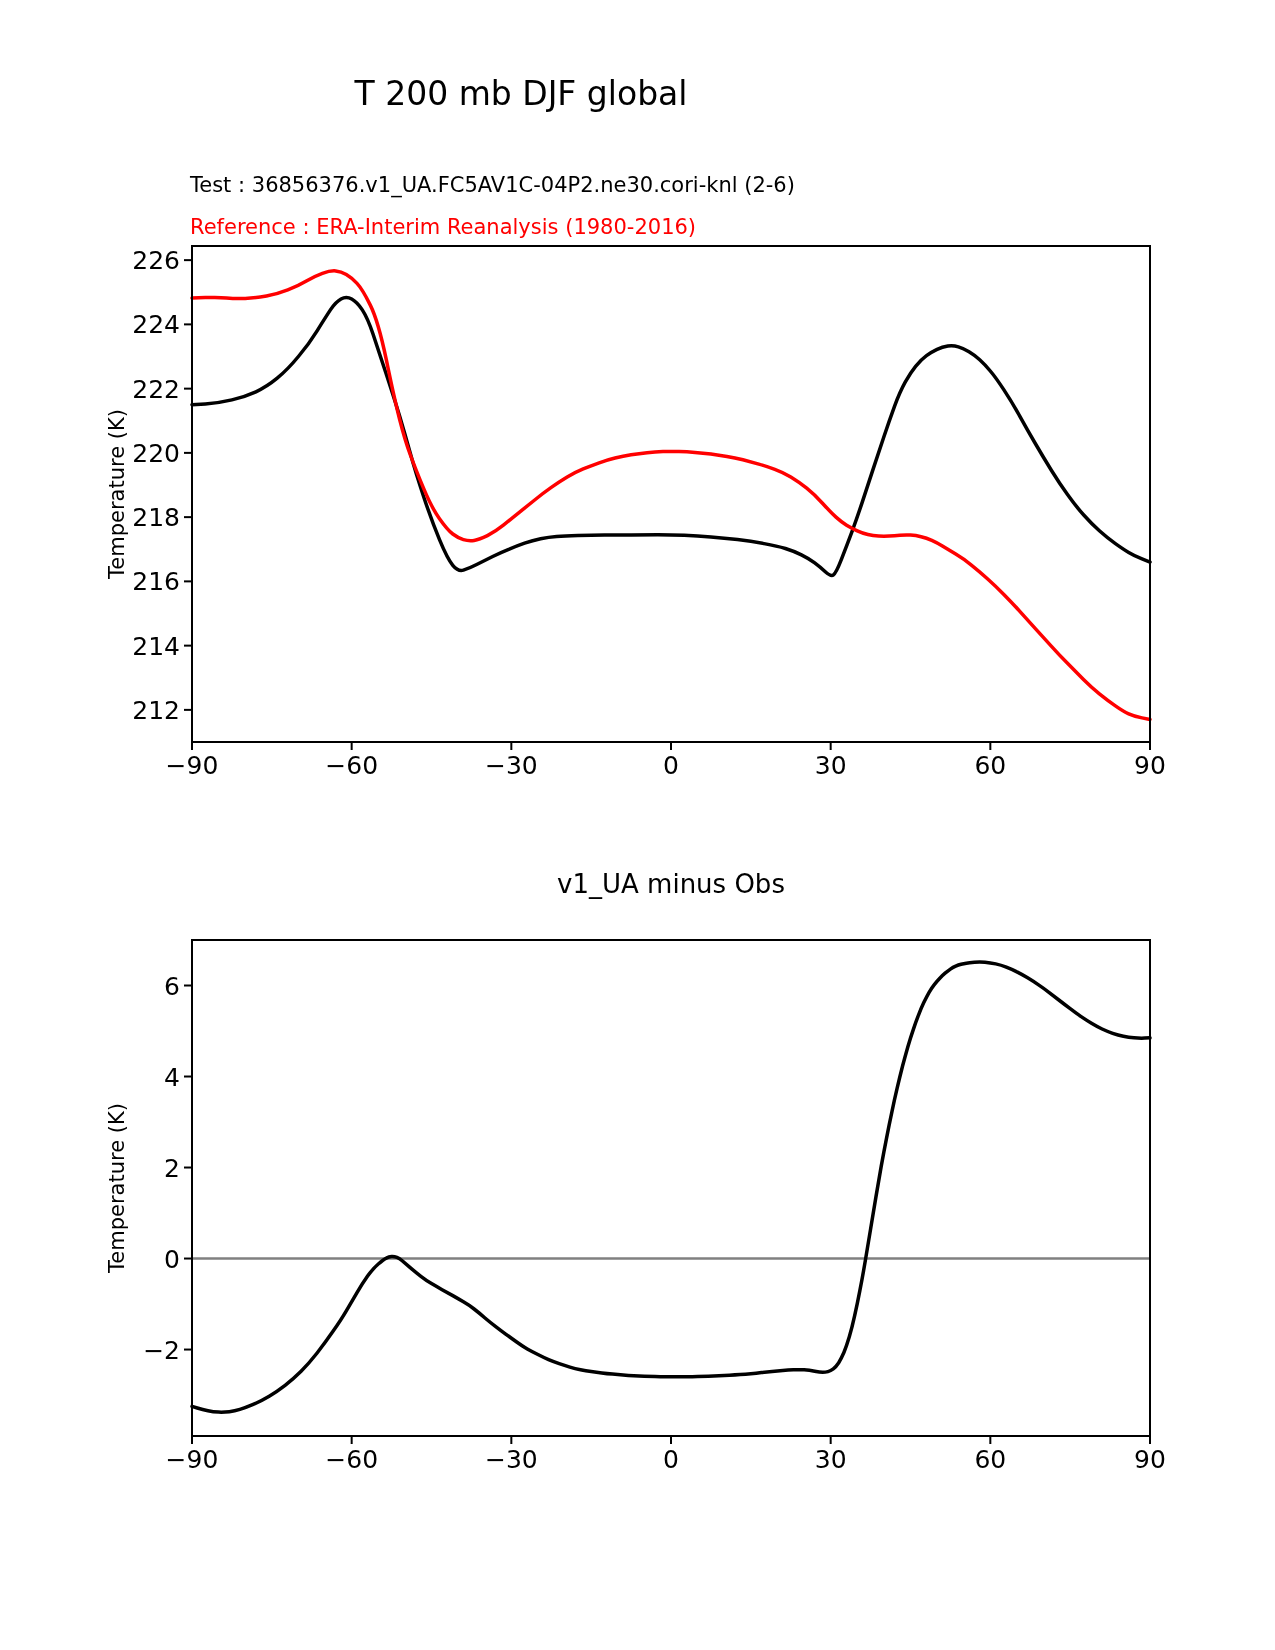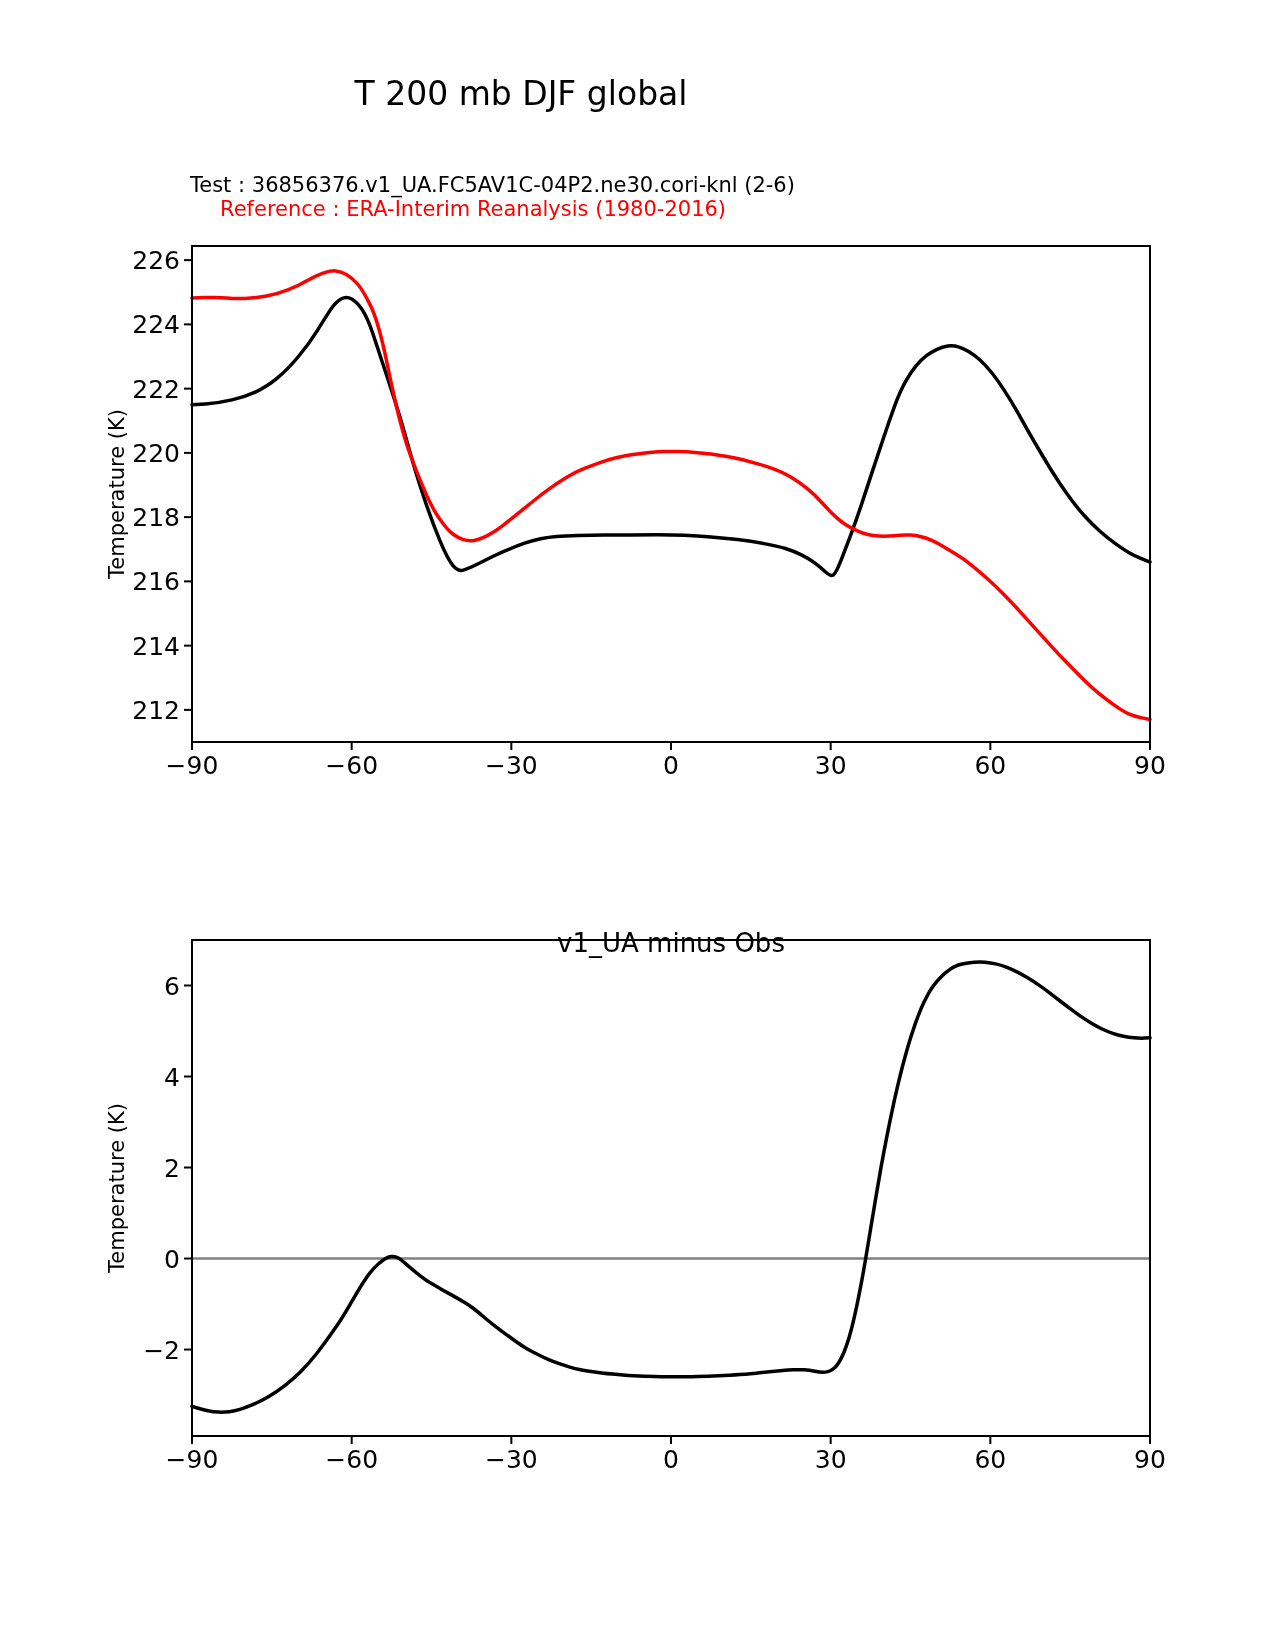--- a/index.html
+++ b/index.html
@@ -1,22 +1,22 @@
 <!DOCTYPE html>
 <html><head>
 <meta charset="utf-8">
 <style>
   html,body{margin:0;padding:0;background:#ffffff;}
   body{width:1275px;height:1650px;position:relative;overflow:hidden;
        font-family:"DejaVu Sans","Liberation Sans",sans-serif;color:#000;}
   .abs{position:absolute;}
   #fig-title{left:0;width:1042px;top:74px;text-align:center;font-size:33px;white-space:nowrap;}
   #test-label{left:190px;top:173px;font-size:21px;white-space:nowrap;}
-  #ref-label{left:190px;top:197px;font-size:21px;white-space:nowrap;margin-left:30px;}
-  #bottom-title{left:192px;width:958px;top:928px;text-align:center;font-size:26px;white-space:nowrap;}
+  #ref-label{left:190px;top:215px;font-size:21px;white-space:nowrap;}
+  #bottom-title{left:192px;width:958px;top:869px;text-align:center;font-size:26px;white-space:nowrap;}
   .ylabel{font-size:21px;white-space:nowrap;transform:translate(-50%,-50%) rotate(-90deg);}
   #ylabel-top{left:117px;top:494px;}
   #ylabel-bottom{left:117px;top:1188px;}
   #plots{position:absolute;left:0;top:0;}
   #plots text{font-family:"DejaVu Sans","Liberation Sans",sans-serif;font-size:25px;fill:#000;}
 </style>
 </head>
 <body>
 
 <svg id="plots" width="1275" height="1650" viewBox="0 0 1275 1650">

